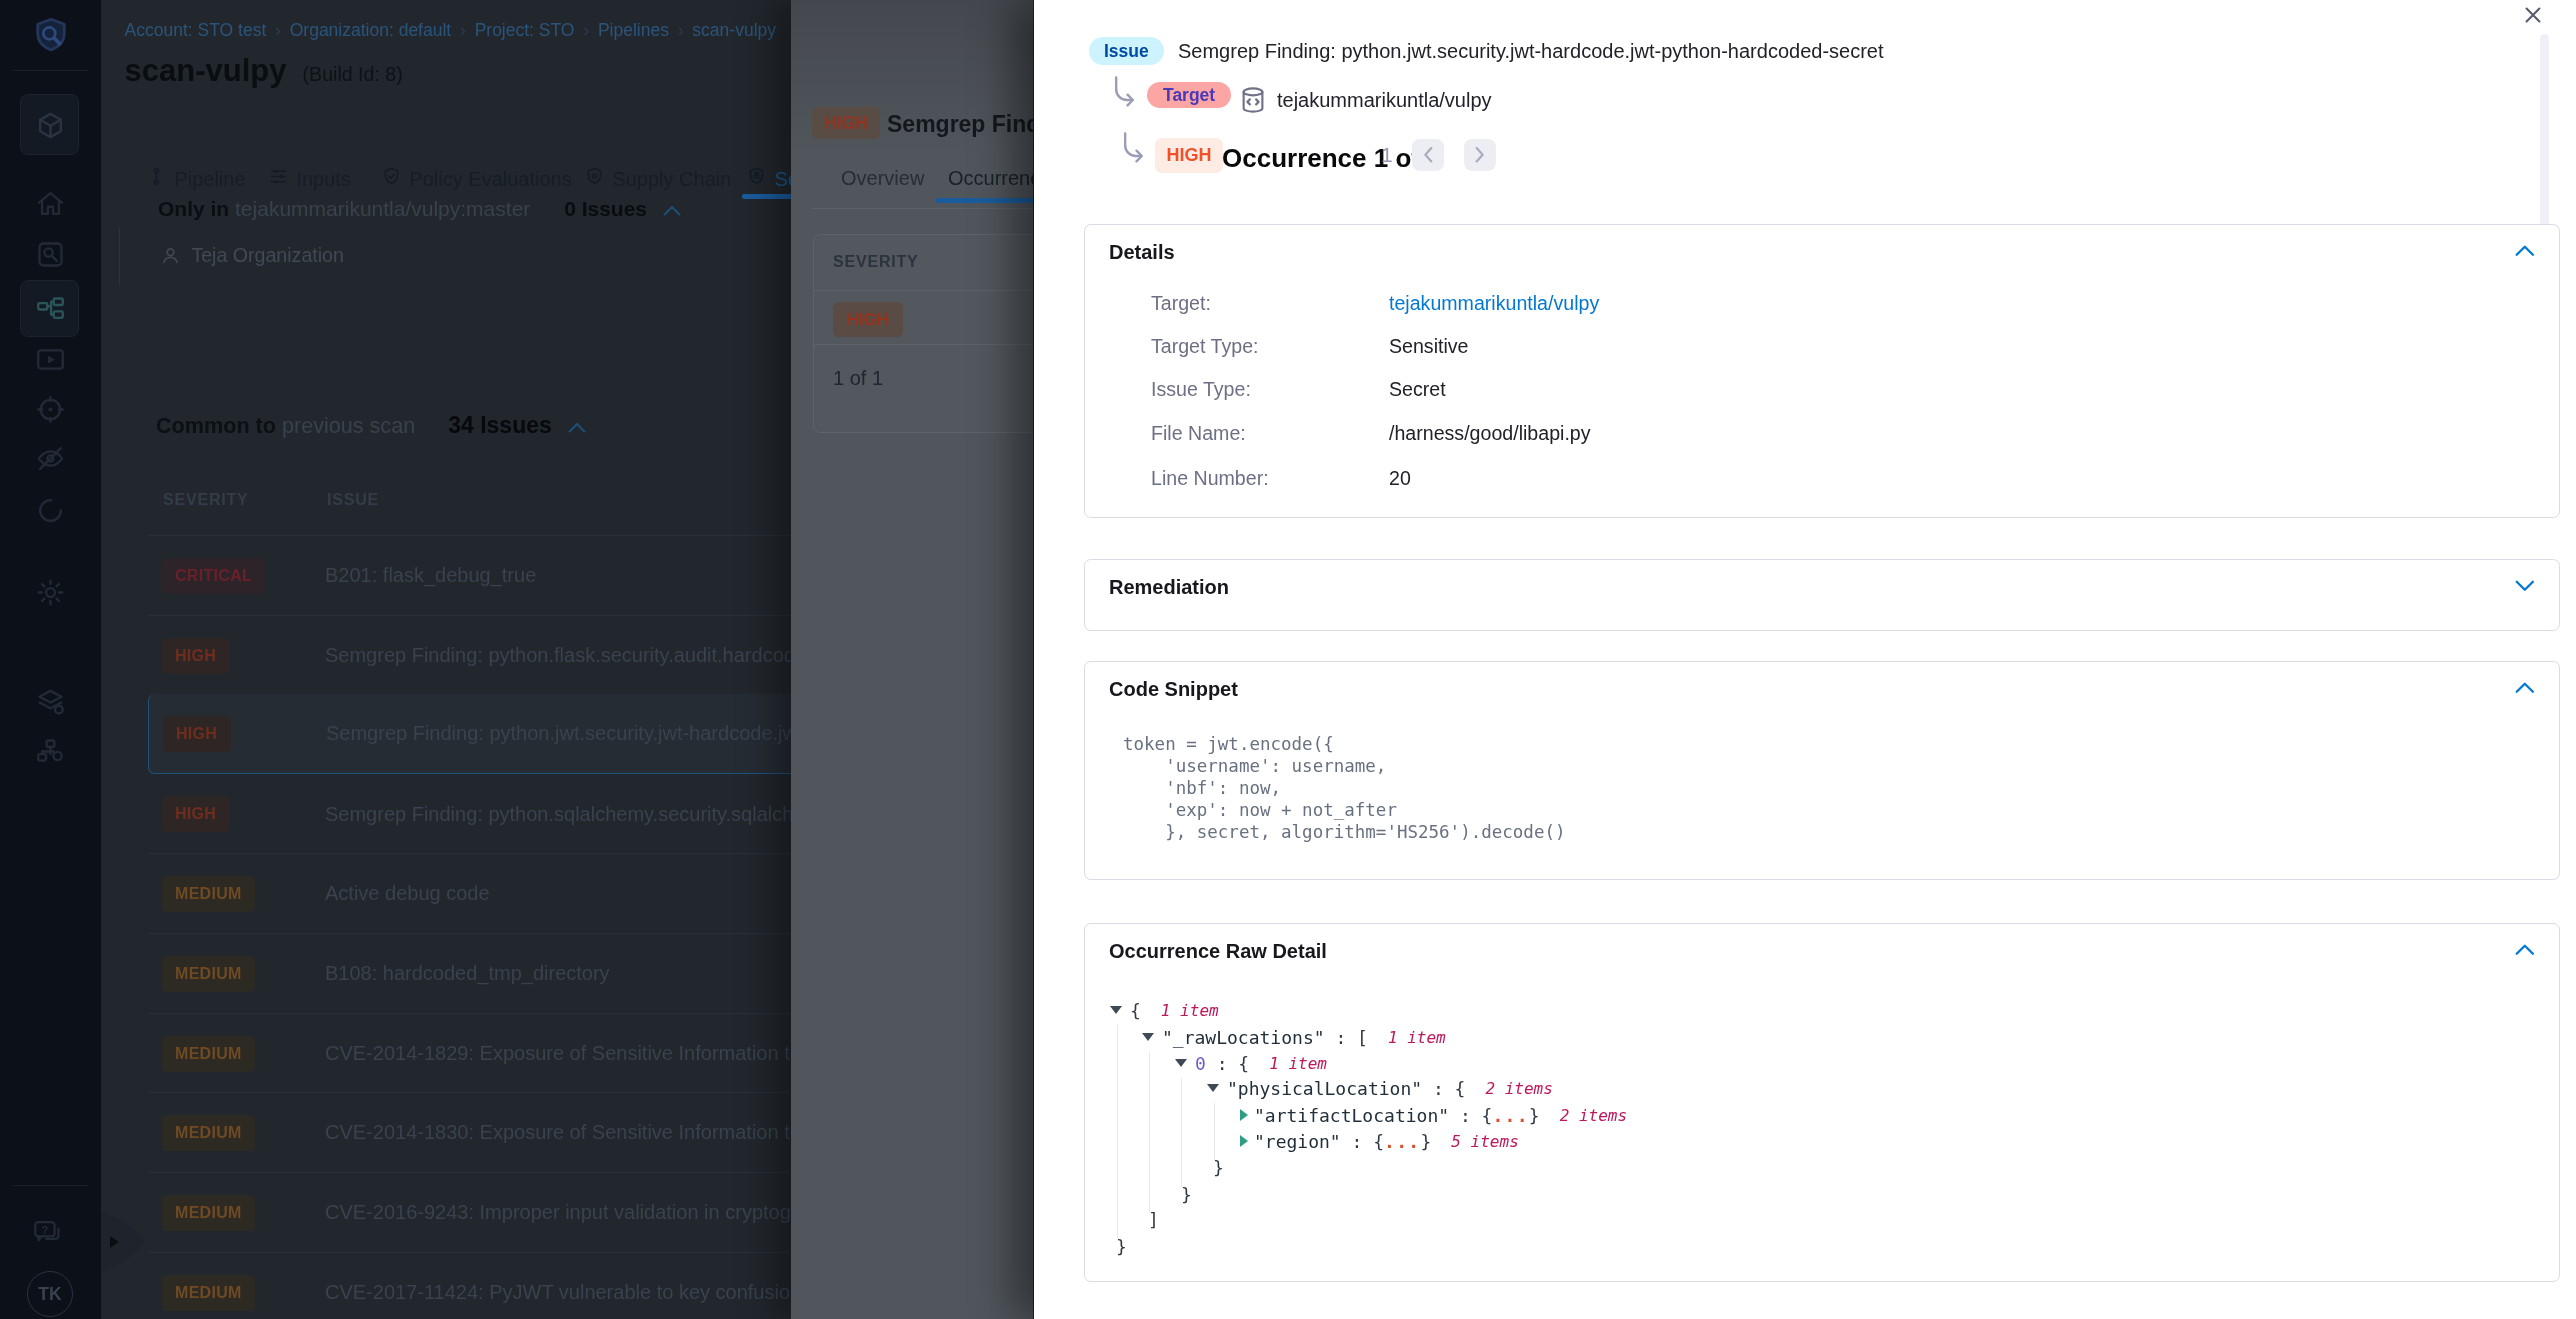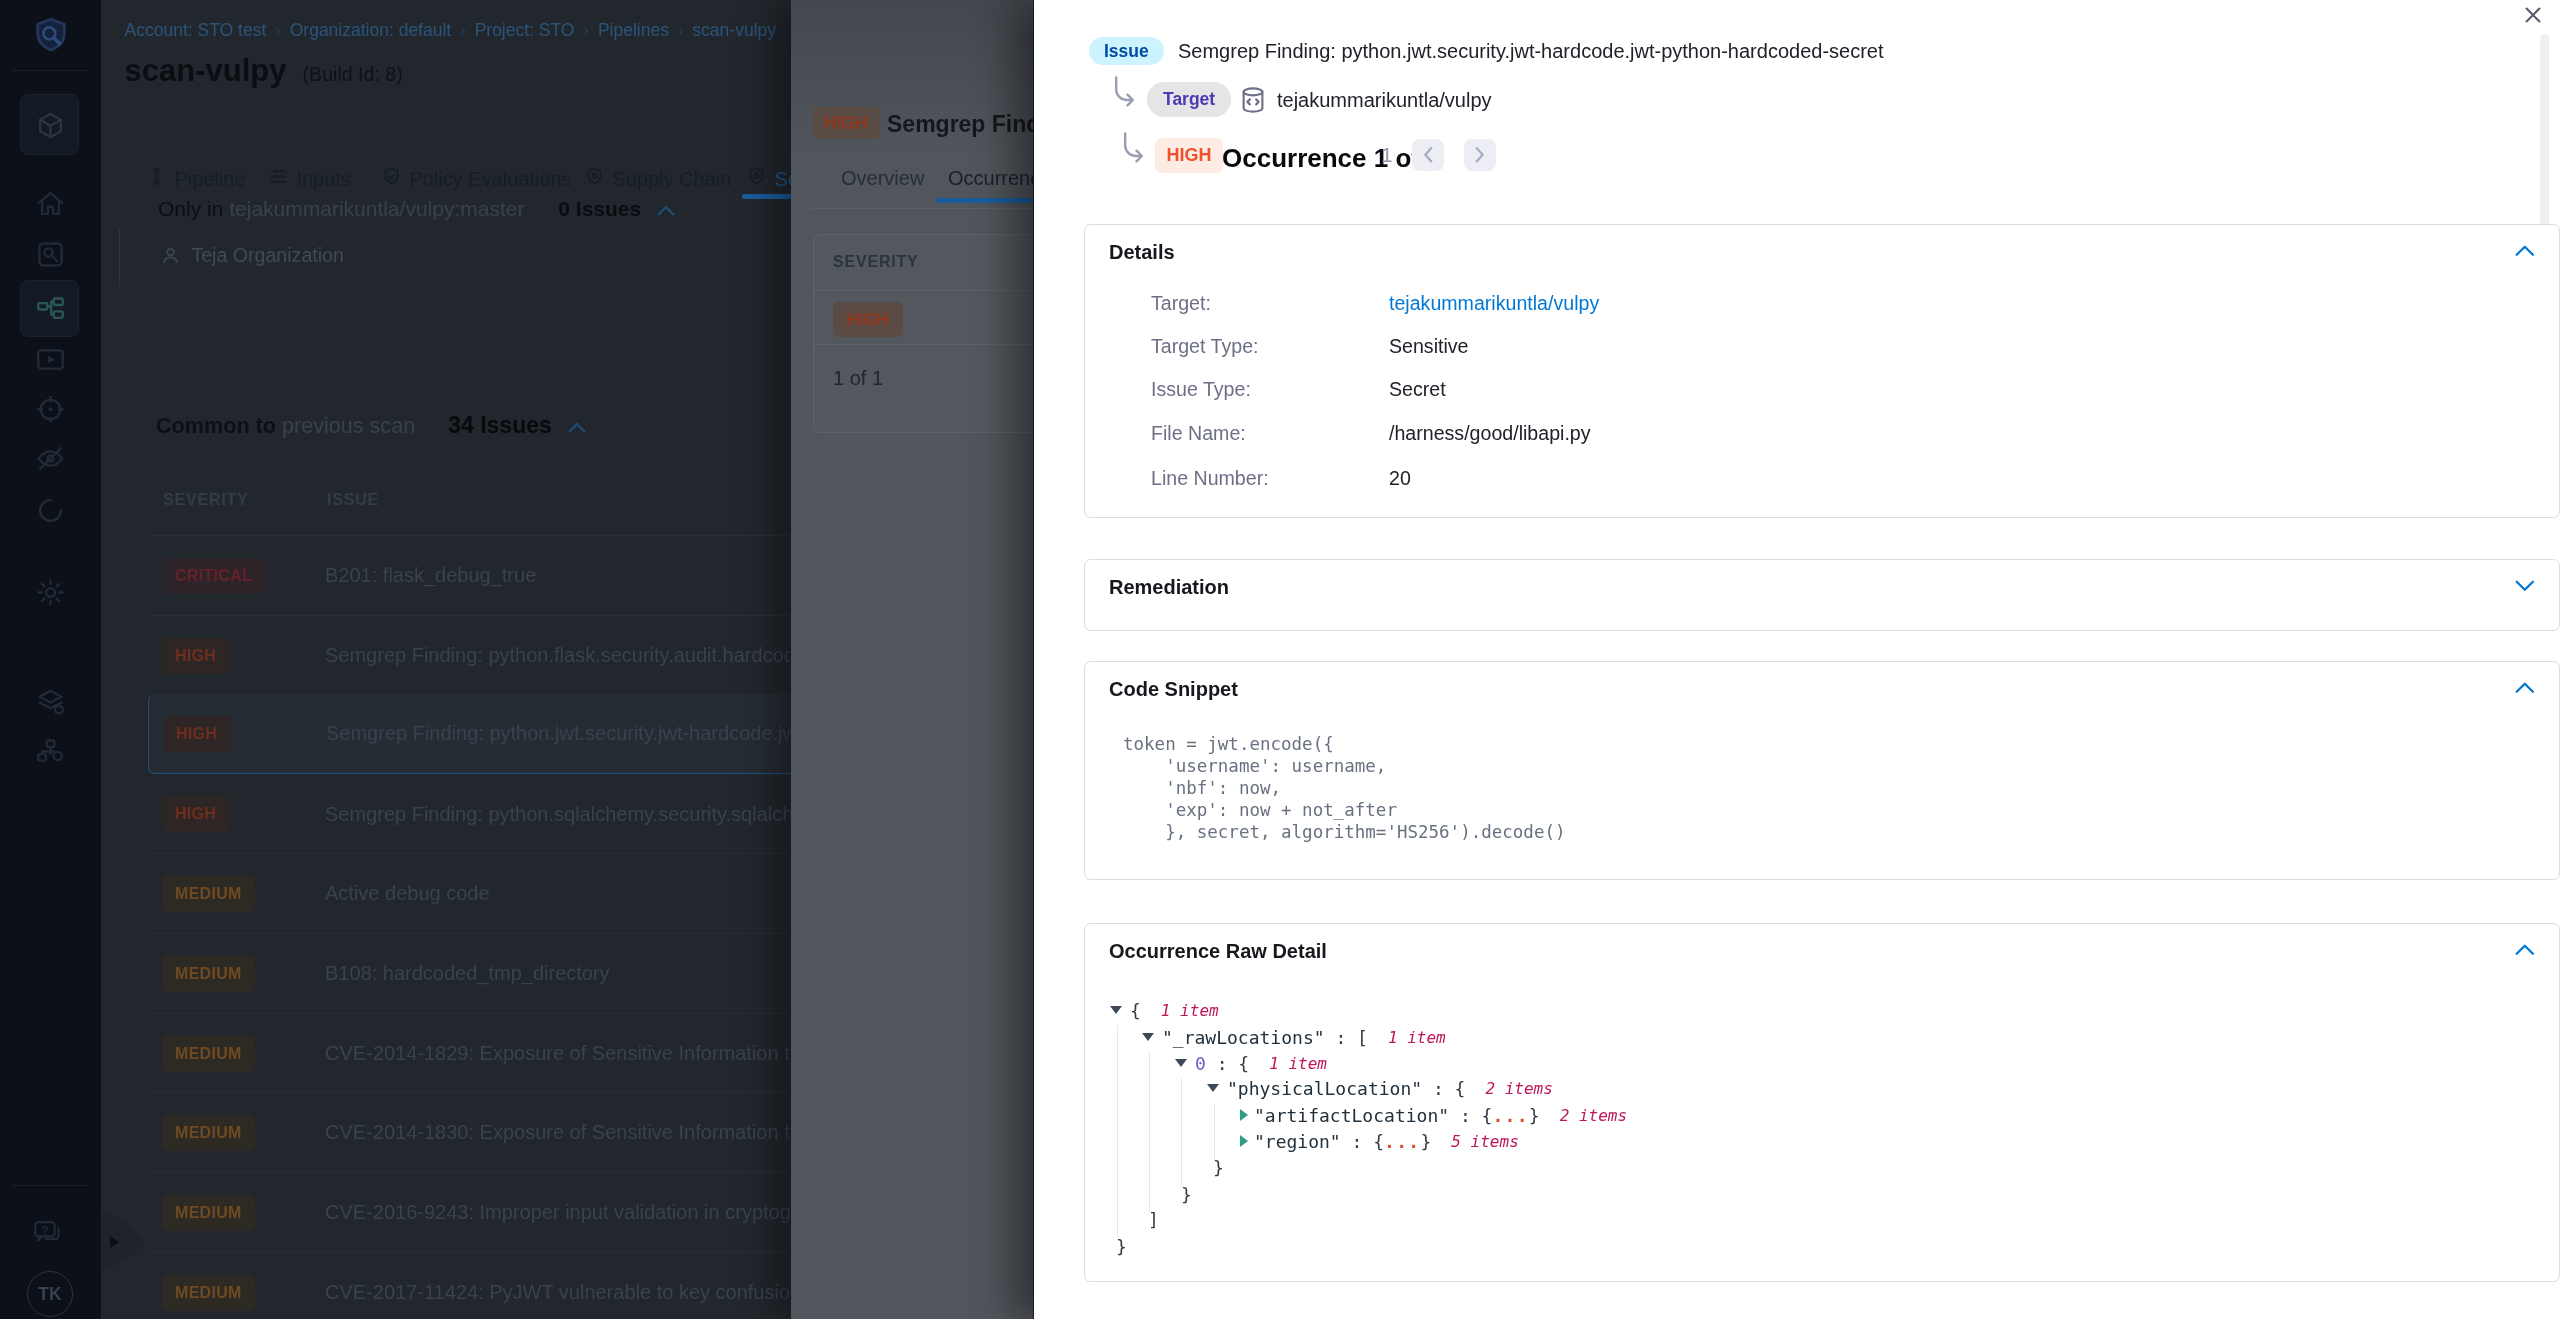--- a/index.html
+++ b/index.html
@@ -28,21 +28,21 @@
   #page-title { font-size:31px; font-weight:bold; color:#0a0d11; }
   #build-id { font-size:19.6px; color:#0e1216; margin-left:16px; }
   #user-rule { position:absolute; left:18px; top:228px; width:1.3px; height:58px; background:#2e343b; }
   #user-row { position:absolute; left:58px; top:244px; display:flex; align-items:center; gap:9.4px; color:#414a54; font-size:19.6px; }
   #user-row svg { width:23px; height:23px; color:#3f4852; }
   .ptab { position:absolute; top:162px; display:flex; align-items:center; gap:7.4px; font-size:20px; color:#161d25; height:34px; }
   .ptab svg { width:21px; height:21px; color:#141b23; }
   .ptab.active { color:#1d578c; }
   #ptab-underline { position:absolute; left:641px; top:194px; width:51px; height:4.7px; background:#1a5c9e; border-radius:2px; }
   #only-line { position:absolute; left:57px; top:197px; font-size:21px; white-space:nowrap; }
-  #only-line .b1 { font-weight:normal; color:#0a0e13;margin-top:32px; }
+  #only-line .b1 { font-weight:bold; color:#0a0e13;margin-top:32px; }
   #only-line .t { color:#39424c; }
   #only-line .cnt { font-weight:bold; color:#090d11; margin-left:28px; }
   #common-line { position:absolute; left:55px; top:412px; font-size:21.6px; white-space:nowrap; }
   #common-line .b1 { font-weight:bold; color:#0c1014; }
   #common-line .t { color:#39424c; }
   #common-line .cnt { font-weight:bold; font-size:23px; color:#07090c; margin-left:27px; }
   .caret-up { display:inline-block; margin-left:9.4px; }
   #tbl-headers { position:absolute; top:491px; left:0; width:100%; font-size:16px; font-weight:bold; letter-spacing:0.8px; color:#343d47; }
   #tbl-headers .h1 { position:absolute; left:62px; }
   #tbl-headers .h2 { position:absolute; left:226px; }
@@ -78,22 +78,22 @@
   #panel { position:absolute; left:1034px; top:0; width:1542px; height:1320px; background:#ffffff; z-index:3;
     box-shadow:-20px 0 40px rgba(0,0,0,.45); }
   #panel-close { position:absolute; left:1484px; top:0px; width:30px; height:30px; color:#5a5d70; cursor:pointer; }
   #panel-close svg { width:20px; height:20px; margin:4.7px; }
   #panel-scroll { position:absolute; left:1506px; top:34px; width:9.4px; height:270px; background:#eff0f5; border-radius:4.7px; }
   #issue-chip { position:absolute; left:55px; top:37px; height:28px; padding:0 15px; border-radius:14px;
     background:#cdf4fe; color:#004ba4; font-size:17.5px; font-weight:bold; display:inline-flex; align-items:center; }
   #panel-title { position:absolute; left:144px; top:40px; font-size:20px; font-weight:500; color:#212129; white-space:nowrap; }
   .elbow { position:absolute; width:27px; height:32px; color:#9a9db3; }
   .elbow svg { width:100%; height:100%; }
-  #target-chip { position:absolute; left:113px; top:82px; height:35px; padding:0 16px; border-radius:17px;
-    background:#e5e5e5; color:#4b39b5; font-size:17.5px; font-weight:bold; display:inline-flex; align-items:center; }
+  #target-chip { position:absolute; left:113px; top:82px; height:26px; padding:0 16px; border-radius:17px;
+    background:#fca5a5; color:#4b39b5; font-size:17.5px; font-weight:bold; display:inline-flex; align-items:center; }
   #repo-ic { position:absolute; left:204px; top:84px; width:30px; height:32px; color:#6f7188; }
   #repo-ic svg { width:100%; height:100%; }
   #target-name { position:absolute; left:243px; top:89px; font-size:20px; color:#22222c; }
   #occ-sev { position:absolute; left:121px; top:138px; height:35px; padding:0 11.5px; border-radius:6.7px;
     background:#fdece3; color:#f1502b; font-size:18px; font-weight:bold; display:inline-flex; align-items:center; }
   #occ-label { position:absolute; left:188px; top:143px; font-size:26px; font-weight:bold; color:#0a0a0d; }
   #occ-num { position:absolute; left:347px; top:143px; font-size:21px; color:#9599af; }
   .nav-btn { position:absolute; top:139px; width:32px; height:32px; border-radius:8px; background:#edeef4;
     display:flex; align-items:center; justify-content:center; color:#a9acc1; }
   .nav-btn svg { width:12px; height:17.5px; }

